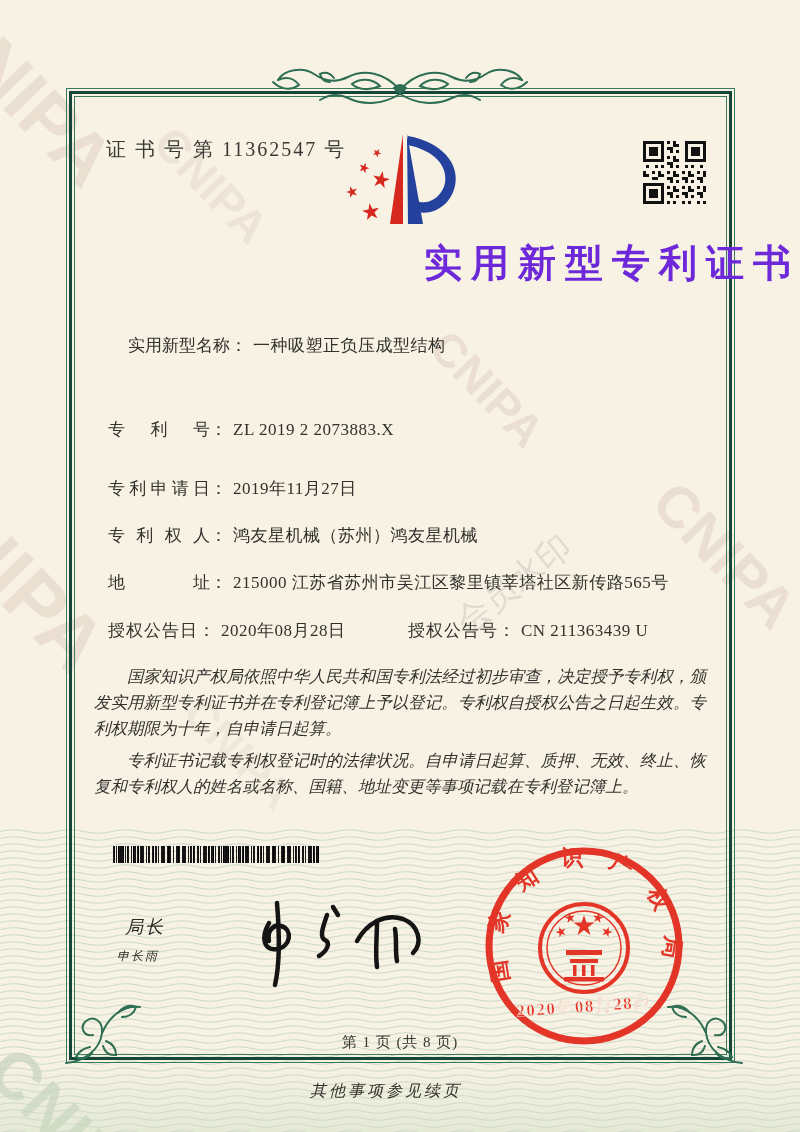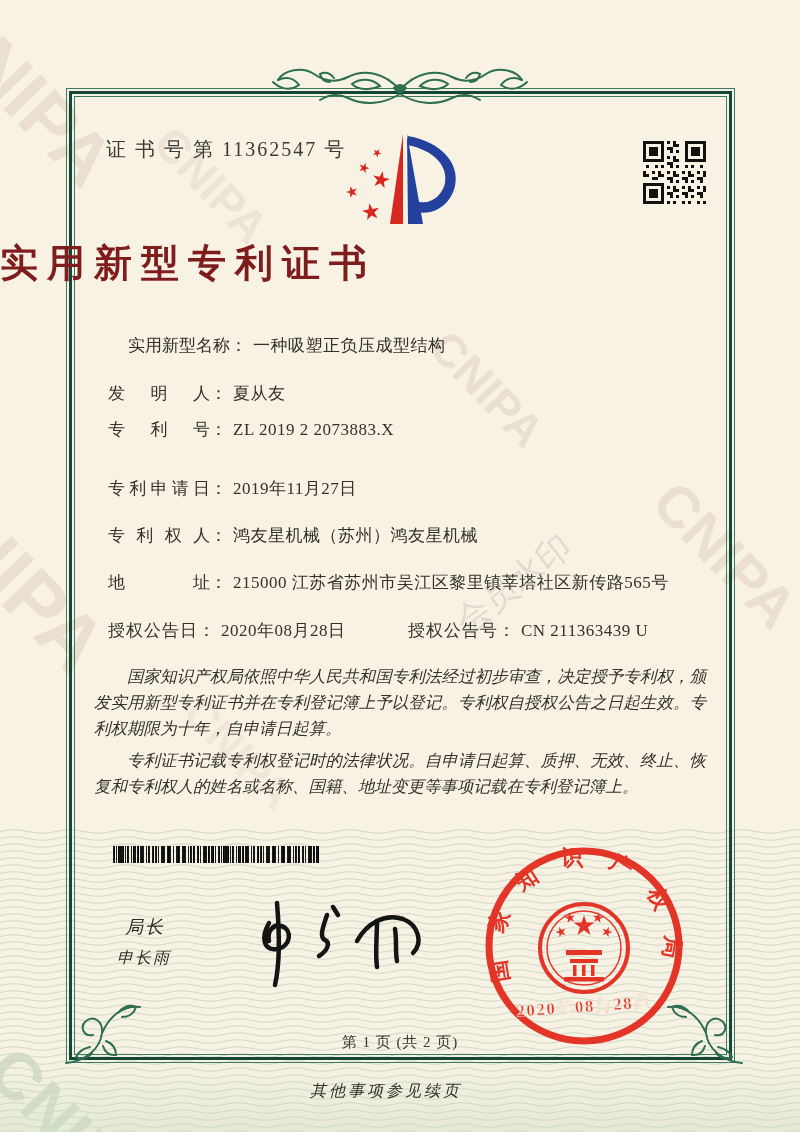--- a/index.html
+++ b/index.html
@@ -20,38 +20,38 @@
   .waves{position:absolute; left:0; top:828px; width:800px; height:304px; opacity:.85;}
   .bottom-tint{position:absolute; left:0; bottom:0; width:800px; height:70px;
       background:linear-gradient(180deg, rgba(215,228,205,0) 0%, rgba(205,222,196,.45) 100%);}
   
   .frame{position:absolute; left:66px; top:88px; width:669px; height:975px;
       border:1px solid #3a7a5e; padding:2px; box-sizing:border-box;}
   .frame-mid{border:3px solid #15463a; padding:2px; height:100%; box-sizing:border-box;}
   .frame-in{border:1px solid #3a7a5e; height:100%; box-sizing:border-box;}
   
   .cert-number{position:absolute; left:106px; top:136px; font-size:20px; letter-spacing:2px; color:#3b3935;}
-  .title{position:absolute; left:0; top:238px; width:800px; text-align:left;
-      font-size:38px; font-weight:700; letter-spacing:9px; color:#7f1d1d;}
+  .title{position:absolute; left:0; top:238px; width:800px; text-align:right;
+      font-size:38px; font-weight:700; letter-spacing:9px; color:#6d28d9;}
   .row{position:absolute; left:108px; font-size:17px; color:#33312c; white-space:nowrap;}
   .flabel{display:inline-block; width:102px; text-align:justify; text-align-last:justify; vertical-align:top;}
   .colon{display:inline-block; margin-right:6px;}
   .fvalue{letter-spacing:.5px;}
   .grant-second{position:absolute; left:300px; top:0; white-space:nowrap;}
   .glabel{display:inline-block; letter-spacing:1px;}
   .paras{position:absolute; left:88px; top:658px; width:624px; font-size:16.5px;
       line-height:26px; text-align:justify; color:#33312c; font-style:italic;}
   .paras p{margin:6px; text-indent:2em;}
   .barcode{position:absolute; left:113px; top:846px; width:207px; height:17px;
       background:
         repeating-linear-gradient(90deg,#1b1b1b 0 1px,transparent 1px 3px),
         repeating-linear-gradient(90deg,#111 0 2px,transparent 2px 7px),
         repeating-linear-gradient(90deg,#000 0 1px,transparent 1px 5px);}
   .sig-title{position:absolute; left:117px; top:915px; font-size:18px; color:#2b2a26; letter-spacing:2px; font-style:italic;margin-left:8px;}
-  .sig-name{position:absolute; left:117px; top:948px; font-size:16px; color:#2b2a26; letter-spacing:2px; font-style:italic;}
+  .sig-name{position:absolute; left:117px; top:948px; font-size:12px; color:#2b2a26; letter-spacing:2px; font-style:italic;}
   .signature-svg{position:absolute; left:235px; top:893px;}
   .seal{position:absolute; left:477px; top:846px; opacity:.93;}
   .pagination{position:absolute; left:0; top:1033px; width:800px; text-align:center;
       font-size:15px; color:#3a3833; letter-spacing:1px;}
   .continuation{position:absolute; left:0; top:1081px; width:772px; text-align:center;
       font-size:16px; color:#33312c; letter-spacing:3px; font-style:italic;}
   .logo{position:absolute; left:344px; top:120px;}
   .qr{position:absolute; left:643px; top:141px;}
   .ornament-top{position:absolute; left:270px; top:64px;}
   .flourish-bl{position:absolute; left:60px; top:995px;}
@@ -236,23 +236,20 @@
         <rect x="3" y="45" width="15" height="15" fill="#f7f2e4"></rect>
         <rect x="6" y="48" width="9" height="9" fill="#111"></rect>
       </g>
     </svg>
 
   <div class="title">实用新型专利证书</div>
 
   <div class="row" style="top:334px;margin-left:20px;">
     <span class="flabel">实用新型名称</span><span class="colon">：</span><span class="fvalue">一种吸塑正负压成型结构</span>
   </div>
-  <div class="row" style="top:382px;">
-    <span class="flabel">发明人</span><span class="colon">：</span><span class="fvalue">夏从友</span>
-  </div>
   <div class="row" style="top:418px;">
     <span class="flabel">专利号</span><span class="colon">：</span><span class="fvalue">ZL 2019 2 2073883.X</span>
   </div>
   <div class="row" style="top:477px;">
     <span class="flabel">专利申请日</span><span class="colon">：</span><span class="fvalue">2019年11月27日</span>
   </div>
   <div class="row" style="top:524px;">
     <span class="flabel">专利权人</span><span class="colon">：</span><span class="fvalue">鸿友星机械（苏州）鸿友星机械</span>
   </div>
   <div class="row" style="top:571px;">
@@ -306,17 +303,17 @@
       <rect x="82" y="104" width="36" height="5"></rect>
       <rect x="86" y="113" width="28" height="4"></rect>
       <rect x="89" y="119" width="3.5" height="11"></rect>
       <rect x="98" y="119" width="3.5" height="11"></rect>
       <rect x="107" y="119" width="3.5" height="11"></rect>
       <rect x="80" y="131" width="40" height="4.5"></rect>
     </g>
     <text x="100" y="166" text-anchor="middle" font-size="17" font-weight="700" fill="#e2271a" stroke="#f7f2e4" stroke-width="0.5" letter-spacing="1.5" transform="rotate(-4 100 160)" font-family="'Liberation Serif',serif">2020年08月28日</text>
   </svg>
 
-  <div class="pagination">第 1 页 (共 2 页)</div>
+  <div class="pagination">第 1 页 (共 8 页)</div>
 
   <div class="continuation">其他事项参见续页</div>
 
 </div>
 
 </body></html>

